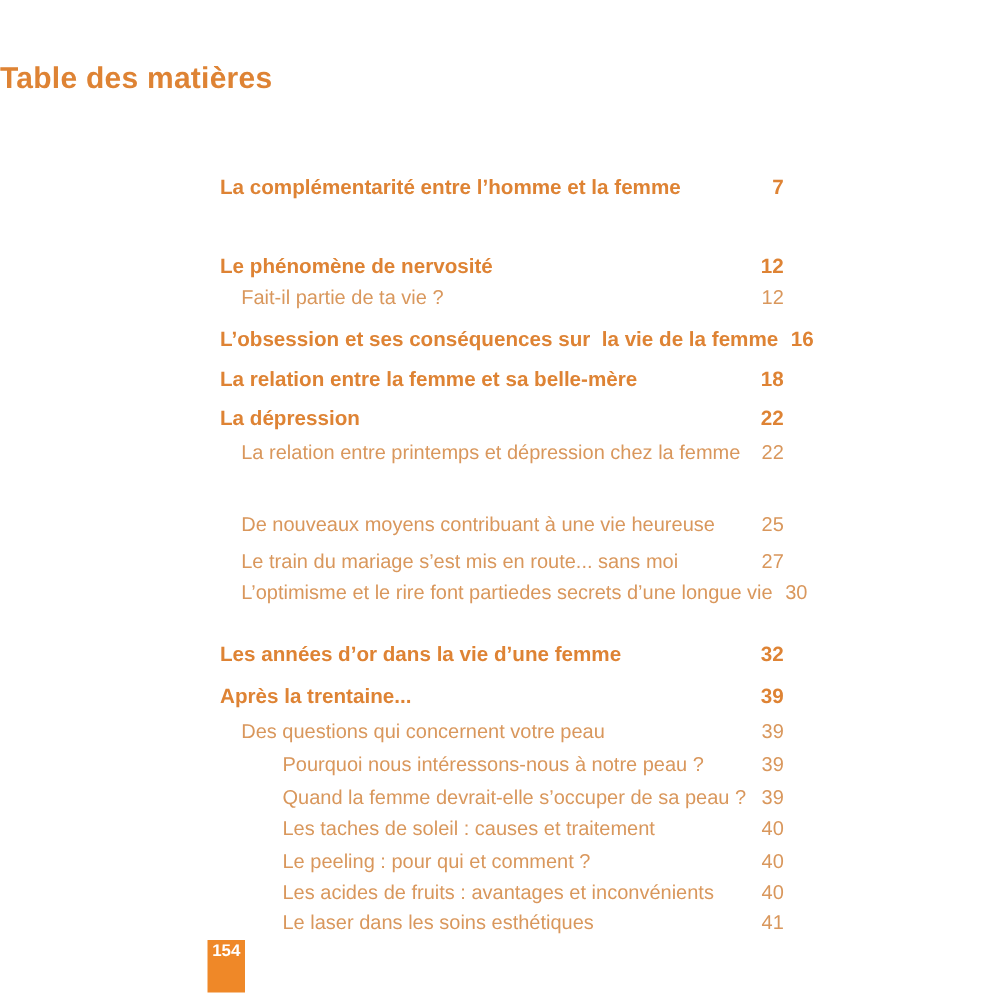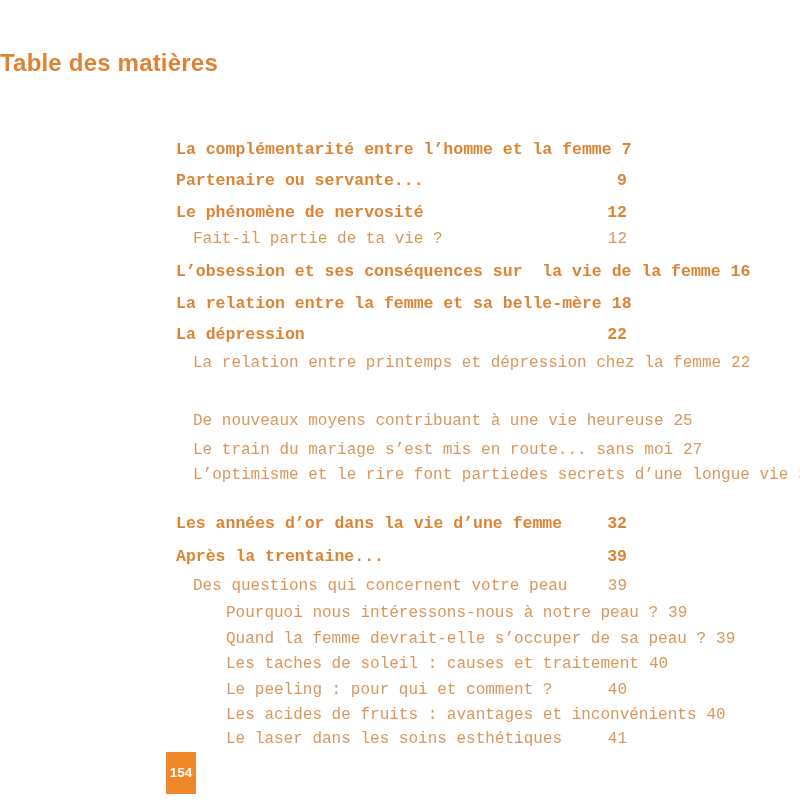--- a/index.html
+++ b/index.html
@@ -26,21 +26,21 @@
     left: 0; right: 0; top: 49px;
     text-align: left;
     font-size: 24px;
     font-weight: 700;
     letter-spacing: 0.2px;
     color: var(--accent-bold, #DE8334);
   }
   .toc {
     position: absolute;
     left: 176px; top: 0;
-    width: 451px; height: 756px; font-family: Liberation Mono, monospace;
+    width: 451px; height: 756px;
   }
   .row {
     position: absolute;
     left: 0; width: 100%;
     display: flex;
     justify-content: space-between;
     align-items: baseline;
     color: var(--accent-regular, #D9975C);
     font-size: 16px;
     line-height: 20px;
@@ -58,41 +58,37 @@
   .two-line .label { display: flex; flex-direction: row; }
   .page-badge {
     position: absolute;
     left: 166px; top: 752px;
     width: 30px; height: 42px;
     background: var(--badge-bg, #EF8828);
     color: var(--badge-text, #fff);
     font-weight: 700;
     font-size: 13.5px;
     text-align: center;
-    padding-top: 13px;
+    padding-top: 1px;
   }
 </style>
 </head>
 <body>
 
 <div class="canvas">
 
   <h1 class="doc-title">Table des matières</h1>
 
   <div class="toc">
 
     <div class="row lvl0" style="top:140px">
       <span class="label">La complémentarité entre l’homme et la femme</span>
       <span class="pg">7</span>
     </div>
 
-    <div class="row lvl0" style="top:171px">
-      <span class="label">Partenaire ou servante...</span>
-      <span class="pg">9</span>
-    </div>
 
     <div class="row lvl0" style="top:203px">
       <span class="label">Le phénomène de nervosité</span>
       <span class="pg">12</span>
     </div>
 
     <div class="row lvl1" style="top:229px">
       <span class="label">Fait-il partie de ta vie ?</span>
       <span class="pg">12</span>
     </div>

